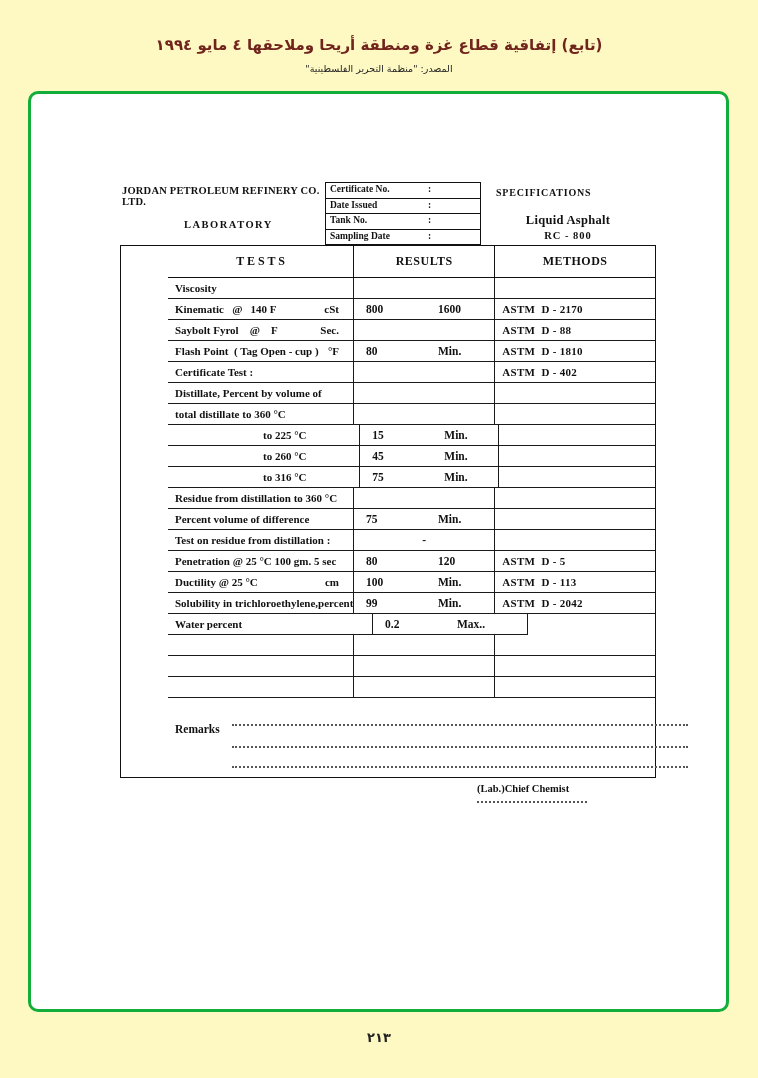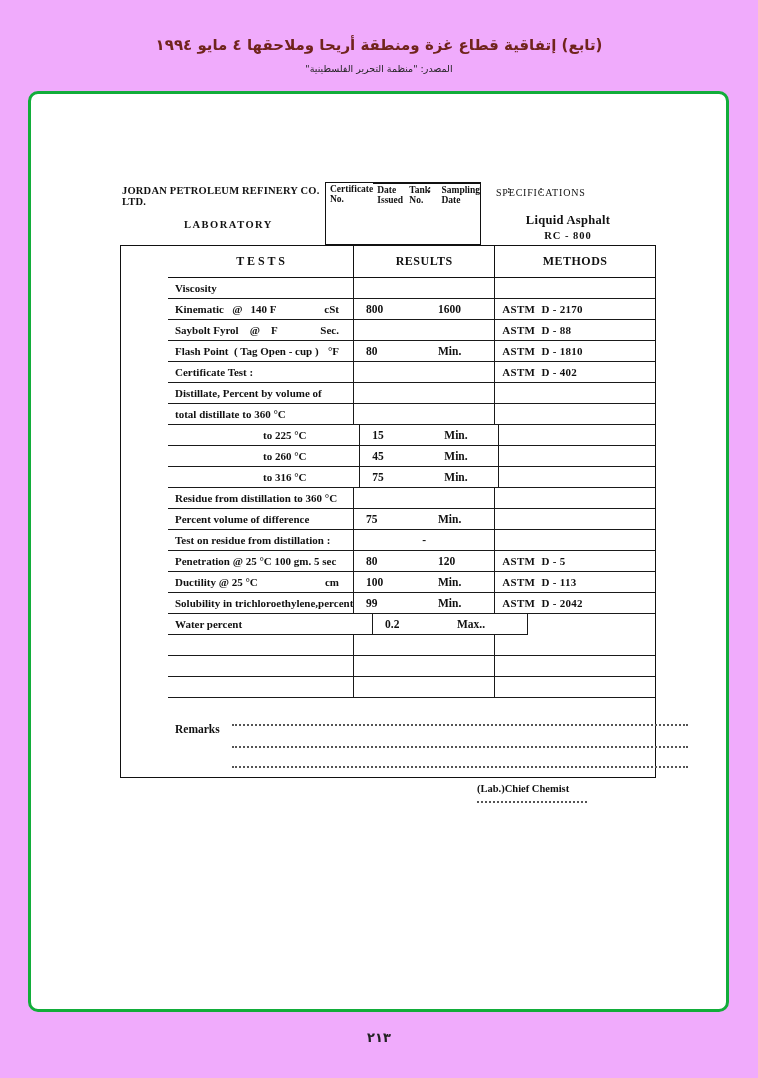--- a/index.html
+++ b/index.html
@@ -1,19 +1,19 @@
 <!DOCTYPE html>
 <html><head>
 <meta charset="utf-8">
 <style>
   html,body{margin:0;padding:0;background:#888;}
   .page{
     position:relative;
     width:758px;height:1078px;
-    background:#f0abfc;
+    background:#fef9c3;
     font-family:"Liberation Serif","DejaVu Serif",serif;
     color:#111;
     overflow:hidden;
   }
   
   .arabic-title{
     position:absolute;top:36px;left:0;width:758px;
     text-align:center;direction:rtl;
     font-family:"DejaVu Sans",sans-serif;
     font-size:15px;font-weight:bold;
@@ -37,32 +37,32 @@
     position:absolute;left:122px;top:185px;width:210px;
     font-size:10.5px;font-weight:bold;letter-spacing:0.2px;
   }
   .laboratory{
     position:absolute;left:184px;top:219px;
     font-size:10.5px;font-weight:bold;letter-spacing:1.5px;
   }
   .cert-box{
     position:absolute;left:325px;top:182px;width:156px;height:63px;
     border:1.5px solid #111;box-sizing:border-box;
-    display:flex;
+    display:flex;flex-direction:column;
   }
   .cert-row{
     position:relative;flex:1;
     font-size:9.5px;font-weight:bold;
     padding:1px 0 0 4px;box-sizing:border-box;
   }
   .cert-row + .cert-row{border-top:1px solid #111;}
   .cert-colon{position:absolute;left:102px;top:1px;}
   .spec-title{
     position:absolute;left:496px;top:187px;
-    font-size:10px;font-weight:normal;letter-spacing:0.8px;text-align:right;
+    font-size:10px;font-weight:bold;letter-spacing:0.8px;text-align:right;
   }
   .product{
     position:absolute;left:482px;top:213px;width:172px;
     text-align:center;font-size:12.5px;font-weight:bold;letter-spacing:0.3px;
   }
   .grade{
     position:absolute;left:482px;top:230px;width:172px;
     text-align:center;font-size:10.5px;font-weight:bold;letter-spacing:1px;
   }
   

